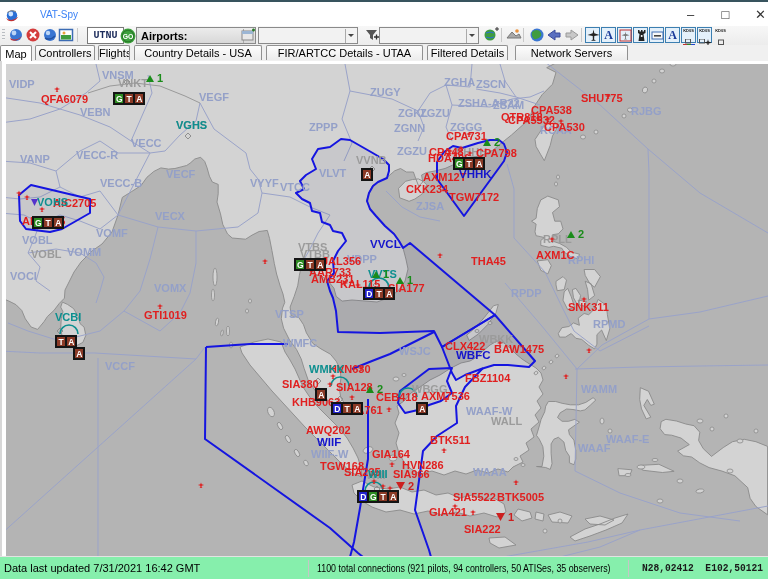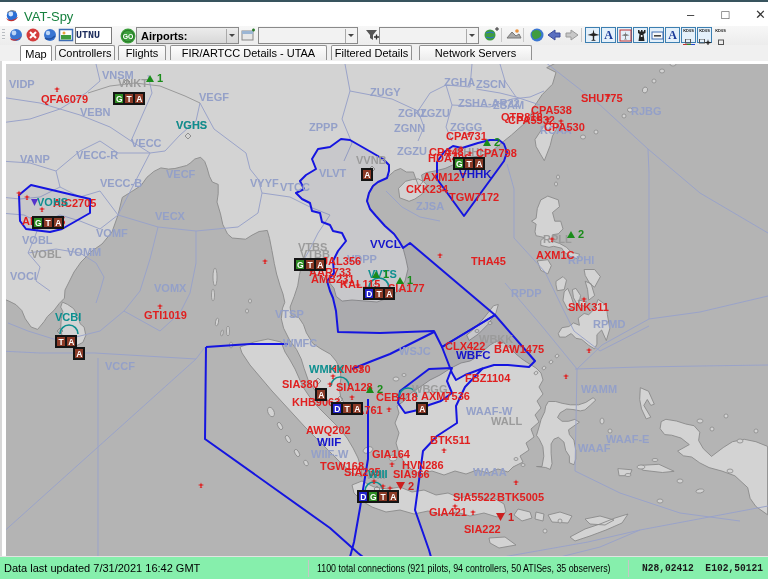--- a/index.html
+++ b/index.html
@@ -1,24 +1,24 @@
 <!DOCTYPE html>
 <html><head><meta charset="utf-8"><style>
 *{margin:0;padding:0;box-sizing:border-box}
 body{width:768px;height:579px;overflow:hidden;font-family:"Liberation Sans",sans-serif;background:#fff;position:relative}
 #titlebar{position:absolute;left:0;top:0;width:768px;height:26px;background:#fff;border-top:2px solid #38545e}
-#titlebar .ttl{position:absolute;left:24px;top:7px;font-size:13px;color:#15803d}
+#titlebar .ttl{position:absolute;left:40px;top:7px;font-size:10px;color:#3b82f6}
 #caption{position:absolute;right:-10px;top:2px;height:24px;display:flex}
 #caption div{width:35px;text-align:center;font-size:13px;color:#333;line-height:22px}
 #toolbar{position:absolute;left:0;top:26px;width:768px;height:19px;background:linear-gradient(#f7f7f7,#ececec)}
 #tabbar{position:absolute;left:0;top:45px;width:768px;height:16px;background:#f0f0f0}
 .tab{float:left;font-size:11px;color:#000;border:1px solid #919191;border-bottom:none;background:linear-gradient(#fdfdfd,#ececec);
  margin-right:2px;padding:1px 0 0 0;text-align:center;box-sizing:border-box;white-space:nowrap;overflow:hidden;height:15px;border-radius:2px 2px 0 0}
 .tab.active{background:#fff;height:16px;position:relative;z-index:2;padding-top:2px}
-#tabbar{padding-left:20px}
+#tabbar{padding-left:0}
 #map{position:absolute;left:0;top:61px;width:705px;height:495px}
 #statusbar{position:absolute;left:0;top:556px;width:768px;height:23px;background:#86efac;border-top:1px solid #e3e3e3;font-size:11px;color:#000}
 #statusbar .sep{position:absolute;top:3px;width:1px;height:17px;background:#c6c6c6}
 .mono{font-family:"Liberation Mono",monospace;font-weight:bold;font-size:10px;color:#1a1a1a}
 .tbtn{position:absolute;top:1px;width:16px;height:16px}
 .tsep{position:absolute;top:2px;width:1px;height:14px;background:#c9c9c9}
 .combo{position:absolute;top:0.5px;height:17px;border:1px solid #8a8a8a;background:#f2f2f2}
 .combo .arr{position:absolute;right:3px;top:6px;width:0;height:0;border:3.5px solid transparent;border-top-color:#444;border-bottom:none}
 </style></head><body>
 <div id="titlebar">
@@ -50,27 +50,27 @@
       <circle cx="8" cy="8" r="6" fill="#3a76d2"></circle>
       <circle cx="6" cy="6" r="2.2" fill="#bcd6f7"></circle>
       <path d="M3,11 Q8,14 13,9" stroke="#2452a0" fill="none" stroke-width="1.5"></path>
     </svg>
  <svg class="tbtn" style="left:58px" viewBox="0 0 16 16">
       <rect x="1.5" y="2.5" width="13" height="11" fill="#fff" stroke="#3c6cb4" stroke-width="1.5"></rect>
       <rect x="3" y="8" width="10" height="4.5" fill="#3f9c3f"></rect>
       <circle cx="6" cy="6" r="1.5" fill="#e8a33d"></circle>
     </svg>
  <div class="tsep" style="left:77px"></div>
- <div style="position:absolute;left:75px;top:0.5px;width:37px;height:17px;border:1px solid #7a7a7a;background:#fff;font-family:'Liberation Mono',monospace;font-weight:bold;font-size:10px;color:#1a2a5a;text-align:left;line-height:16px">UTNU</div>
+ <div style="position:absolute;left:87px;top:0.5px;width:37px;height:17px;border:1px solid #7a7a7a;background:#fff;font-family:'Liberation Mono',monospace;font-weight:bold;font-size:10px;color:#1a2a5a;text-align:center;line-height:16px">UTNU</div>
  <svg class="tbtn" style="left:120px;top:2px" width="14" height="14" viewBox="0 0 14 14">
       <circle cx="7" cy="7" r="6.5" fill="#3da03d"></circle>
       <circle cx="7" cy="7" r="5" fill="none" stroke="#2a7a2a"></circle>
       <text x="7" y="9.5" font-size="6" font-weight="bold" fill="#fff" text-anchor="middle">GO</text>
     </svg>
- <div class="combo" style="left:136px;width:103px;background:linear-gradient(#ececec,#d8d8d8)">
+ <div class="combo" style="left:136px;width:120px;background:linear-gradient(#ececec,#d8d8d8)">
       <span style="position:absolute;left:4px;top:2px;font-size:11px;font-weight:bold">Airports:</span>
       <span class="arr"></span>
       <span style="position:absolute;right:11px;top:1px;width:1px;height:14px;background:#aaa"></span>
     </div>
  <svg class="tbtn" style="left:241px" viewBox="0 0 16 16">
       <rect x="1" y="4" width="11" height="9" fill="#e8e8e8" stroke="#888"></rect>
       <rect x="1" y="4" width="11" height="3" fill="#9cb6d4"></rect>
       <path d="M10,1 L13,1 M11.5,-0.5 L11.5,2.5" stroke="#2a7a2a" stroke-width="1.5" transform="translate(1,2)"></path>
     </svg>
  <div class="combo" style="left:258px;width:100px">
@@ -140,21 +140,22 @@
         <rect x="0.5" y="0" width="5" height="4" fill="none" stroke="#555"></rect>
         <path d="M9,0 L9.6,2.6 L12.8,3.8 L9.6,4.4 L9.4,6.8 L10.6,7.8 L7.4,7.8 L8.6,6.8 L8.4,4.4 L5.2,3.8 L8.4,2.6 Z" fill="#222"></path>
       </svg></div>
     <div style="position:absolute;left:128px;top:0;width:15px;height:16px;border:1px solid transparent"><div style="font-size:4px;font-weight:bold;color:#222;text-align:center;line-height:5px;letter-spacing:0">KD0S</div><svg width="13" height="8" style="margin-left:0.5px">
         <rect x="3.5" y="1" width="5" height="4.5" fill="none" stroke="#555"></rect>
       </svg></div>
   </div>
 <div id="tabbar">
     <div class="tab active" style="width:32px;margin-right:3px">Map</div>
     <div class="tab" style="width:60px;margin-right:3px">Controllers</div>
-    <div class="tab" style="width:48px;margin-right:4px">Flights</div>
+    <div class="tab" style="width:32px;margin-right:4px">Flights</div>
+    <div class="tab" style="width:128px;margin-right:4px">Country Details - USA</div>
     <div class="tab" style="width:157px;margin-right:4px">FIR/ARTCC Details - UTAA</div>
     <div class="tab" style="width:81px;margin-right:7px">Filtered Details</div>
     <div class="tab" style="width:113px;margin-right:0px">Network Servers</div>
   </div>
 <div id="map"><svg width="768" height="496" viewBox="0 60 768 496" font-family="Liberation Sans, sans-serif" shape-rendering="crispEdges" text-rendering="optimizeSpeed">
       <rect x="0" y="60" width="768" height="496" fill="#b4b4b4"></rect>
       <g shape-rendering="auto">
         <path d="M0.0,59.6 L556.0,59.6 L556.0,61.9 L546.7,66.7 L556.0,71.4 L552.5,83.2 L542.0,93.8 L532.6,107.9 L529.1,118.5 L520.9,125.6 L511.6,133.9 L499.9,143.3 L492.9,149.2 L480.0,155.1 L469.5,156.3 L466.6,158.0 L462.5,159.2 L459.0,162.8 L453.1,163.9 L445.0,167.5 L435.6,169.8 L426.3,171.6 L421.6,174.0 L422.7,181.0 L418.7,185.2 L415.7,177.5 L413.4,171.0 L406.4,171.0 L400.5,167.5 L394.7,169.8 L386.5,176.9 L378.3,181.0 L372.5,184.6 L369.0,191.6 L366.6,199.9 L370.1,208.1 L376.0,215.2 L384.2,224.6 L394.7,232.9 L399.4,240.0 L404.0,247.0 L403.0,247.0 L405.9,258.0 L408.0,268.0 L405.0,280.1 L398.0,290.0 L388.0,297.0 L377.0,301.0 L365.0,300.0 L352.0,299.0 L342.1,300.1 L336.2,295.4 L333.9,287.1 L328.1,280.1 L322.2,275.3 L314.0,273.0 L310.5,265.9 L305.8,264.7 L301.2,265.9 L299.4,274.2 L297.7,284.8 L294.2,295.4 L290.1,306.0 L291.2,314.8 L298.8,316.6 L303.5,323.7 L306.4,331.9 L312.9,342.5 L321.0,347.9 L330.4,353.2 L336.2,360.2 L340.3,368.5 L340.9,377.9 L339.2,387.4 L340.9,396.8 L345.6,403.9 L350.3,407.4 L342.1,406.2 L331.6,401.5 L321.0,395.6 L315.2,389.7 L308.2,379.1 L304.1,367.3 L301.2,357.9 L296.5,348.4 L289.5,339.0 L283.6,327.2 L281.3,317.8 L282.5,307.2 L284.8,301.3 L283.0,293.0 L280.1,284.8 L276.6,273.0 L274.3,262.4 L271.9,249.4 L269.6,237.6 L267.3,229.4 L259.1,230.5 L252.1,234.1 L245.6,238.2 L232.2,237.0 L227.5,232.9 L222.8,223.5 L220.5,212.9 L217.0,201.1 L218.2,192.8 L218.2,183.4 L212.3,181.0 L209.4,175.1 L207.1,166.9 L204.7,160.4 L200.6,156.3 L194.8,158.0 L190.1,162.2 L186.6,164.5 L181.9,165.7 L174.9,167.5 L168.5,168.1 L160.9,166.9 L153.9,170.4 L146.9,176.3 L141.0,184.6 L131.7,190.5 L122.3,196.4 L118.0,214.0 L112.0,231.0 L102.0,243.0 L92.0,250.0 L81.0,261.0 L74.0,271.0 L65.0,289.0 L64.4,297.2 L59.2,302.5 L53.9,309.5 L47.5,315.4 L44.0,320.7 L37.6,328.4 L31.1,326.0 L25.3,317.8 L21.8,309.5 L15.9,303.6 L8.9,300.1 L3.1,297.7 L0.0,295.4 Z M62.4,301.1 L67.7,303.5 L73.6,307.6 L78.2,315.5 L80.0,322.6 L84.1,326.1 L85.8,334.4 L82.9,341.4 L75.9,345.0 L70.0,346.7 L65.4,344.4 L62.4,336.7 L60.7,327.3 L61.3,317.3 L63.0,310.8 L60.7,306.1 Z M552.5,119.6 L557.2,123.1 L556.0,129.0 L552.5,134.9 L550.2,144.4 L544.3,159.7 L540.8,153.8 L536.1,145.6 L535.0,138.5 L545.5,122.6 Z M418.4,177.9 L423.1,180.3 L426.6,183.8 L421.9,193.2 L414.9,198.0 L409.1,200.3 L399.7,196.8 L398.5,187.4 L405.5,180.3 L412.6,178.5 Z M547.8,258.7 L551.3,264.6 L547.8,272.9 L540.8,269.3 L537.3,259.9 Z M469.1,339.5 L478.4,333.0 L487.8,323.5 L496.0,311.7 L498.3,303.5 L493.6,304.7 L484.3,316.5 L474.9,327.1 L466.7,334.1 Z M556.0,280.3 L563.0,275.6 L566.5,279.1 L564.2,288.6 L557.2,289.7 L556.0,283.9 Z M567.7,287.4 L571.2,295.6 L574.7,306.3 L567.7,308.6 L563.0,299.2 L564.2,290.9 Z M575.9,287.4 L580.6,294.5 L578.2,305.1 L573.5,296.8 L572.4,288.6 Z M578.2,299.2 L586.4,300.4 L584.1,305.1 L579.4,303.9 Z M584.1,268.5 L594.6,268.5 L600.4,275.6 L594.6,286.2 L589.9,282.7 L585.2,274.4 Z M585.2,280.3 L591.1,282.7 L594.6,294.5 L588.7,299.2 L587.6,288.6 Z M558.3,332.5 L561.9,326.7 L568.9,325.5 L573.5,321.9 L579.4,324.3 L578.2,317.2 L584.1,312.5 L588.7,313.7 L594.6,307.8 L598.1,298.4 L606.3,304.3 L607.4,313.7 L609.8,327.8 L606.3,339.6 L601.6,329.0 L596.9,333.7 L596.9,343.2 L594.6,347.9 L588.7,344.3 L581.7,338.4 L575.9,337.3 L571.2,332.5 L565.4,336.1 L559.5,336.1 Z M661.2,420.6 L665.9,418.3 L676.4,420.0 L685.8,423.0 L694.0,424.7 L699.8,431.2 L698.6,439.5 L703.3,447.7 L711.5,455.4 L723.2,446.6 L732.5,440.7 L744.2,438.3 L755.9,440.7 L767.6,445.4 L767.6,513.8 L755.9,505.5 L750.1,497.3 L747.7,486.6 L734.9,474.8 L722.0,470.1 L709.1,466.6 L699.8,461.9 L691.6,456.0 L683.4,454.8 L677.6,450.1 L689.3,443.6 L681.1,437.1 L671.7,434.2 L664.7,433.6 L660.1,427.7 Z M640.3,386.7 L648.5,390.2 L654.3,403.2 L650.8,404.4 L647.3,398.5 L643.8,404.4 L650.8,416.2 L646.2,417.9 L641.5,407.9 L639.7,398.5 Z M640.2,464.4 L658.9,463.3 L674.1,470.3 L662.4,471.5 L642.5,469.2 Z M617.9,467.6 L632.0,468.8 L629.6,474.7 L619.1,474.7 Z M536.1,223.1 L531.5,220.2 L536.1,217.3 L537.3,207.6 L540.8,198.9 L547.8,195.1 L558.3,198.9 L559.5,205.7 L552.5,211.5 L554.8,220.2 L560.7,220.2 L563.0,227.9 L558.3,232.8 L552.5,233.7 L553.7,240.5 L559.5,242.4 L566.5,246.3 L571.2,251.1 L579.4,253.1 L578.2,257.9 L571.2,256.0 L564.2,251.1 L561.9,247.3 L553.7,245.3 L549.0,246.3 L540.8,244.4 L540.8,239.5 L544.3,236.6 L540.8,235.7 L536.1,234.7 L535.0,230.8 Z M536.5,465.5 L542.0,465.5 L543.8,455.2 L542.9,445.7 L539.3,438.2 L536.5,434.4 L539.3,425.0 L541.1,418.4 L544.7,410.8 L545.7,405.2 L548.4,400.5 L555.7,400.5 L562.1,402.3 L570.3,403.8 L578.5,403.8 L585.8,401.4 L593.1,396.7 L595.8,399.0 L590.3,404.2 L584.9,408.9 L580.3,409.9 L573.0,408.5 L566.6,408.0 L560.2,411.8 L557.5,416.5 L562.1,420.3 L568.5,420.3 L574.8,418.4 L579.4,421.2 L573.9,425.0 L568.5,428.8 L569.4,433.5 L573.9,439.1 L575.8,449.5 L575.8,458.0 L573.9,463.7 L569.4,461.8 L569.4,455.2 L565.7,449.5 L563.9,441.0 L558.4,436.3 L553.9,438.2 L551.1,442.9 L551.1,452.3 L552.0,462.7 L550.2,468.4 L545.7,466.5 Z M281.0,341.0 L285.0,351.0 L290.0,359.0 L295.0,368.0 L299.0,377.0 L303.0,386.0 L309.0,395.0 L316.0,404.0 L324.0,412.0 L332.0,420.0 L340.0,428.0 L347.0,437.0 L353.0,447.0 L358.0,457.0 L361.0,467.0 L362.0,476.0 L352.0,472.0 L341.0,462.0 L329.0,450.0 L317.0,438.0 L305.0,426.0 L294.0,414.0 L283.0,402.0 L272.0,390.0 L261.0,377.0 L250.0,364.0 L242.0,352.0 L240.0,346.0 L254.0,341.0 L268.0,338.0 Z M404.0,400.0 L411.0,392.0 L420.0,386.0 L430.0,379.0 L440.0,374.0 L451.0,367.0 L461.0,362.0 L470.0,360.0 L477.0,356.0 L483.0,350.0 L490.0,344.0 L497.0,340.0 L504.0,342.0 L510.0,347.0 L516.0,353.0 L522.0,358.0 L528.0,362.0 L536.0,367.0 L541.0,372.0 L543.0,379.0 L539.0,386.0 L543.0,393.0 L537.0,400.0 L541.0,407.0 L535.0,414.0 L539.0,421.0 L531.0,428.0 L534.0,436.0 L526.0,442.0 L529.0,449.0 L520.0,455.0 L523.0,461.0 L513.0,466.0 L508.0,471.0 L498.0,468.0 L488.0,472.0 L477.0,469.0 L466.0,473.0 L455.0,470.0 L444.0,474.0 L432.0,470.0 L420.0,473.0 L411.0,468.0 L404.0,461.0 L399.0,452.0 L396.0,442.0 L399.0,432.0 L395.0,422.0 L399.0,412.0 L397.0,405.0 Z M352.0,484.0 L362.0,480.0 L374.0,486.0 L388.0,488.0 L400.0,486.0 L412.0,491.0 L424.0,489.0 L436.0,494.0 L448.0,492.0 L460.0,497.0 L472.0,494.0 L484.0,499.0 L494.0,497.0 L504.0,503.0 L506.0,511.0 L497.0,516.0 L484.0,512.0 L470.0,515.0 L456.0,511.0 L442.0,514.0 L428.0,510.0 L414.0,513.0 L400.0,509.0 L386.0,511.0 L372.0,506.0 L362.0,500.0 L354.0,492.0 Z M518.0,508.0 L530.0,511.0 L532.0,517.0 L522.0,520.0 L514.0,514.0 Z M536.0,511.0 L544.0,513.0 L543.0,520.0 L535.0,518.0 Z M548.0,514.0 L560.0,511.0 L572.0,515.0 L568.0,522.0 L552.0,521.0 Z M585.0,518.0 L600.0,515.0 L614.0,519.0 L605.0,524.0 L590.0,523.0 Z M489.0,537.0 L505.0,536.0 L516.0,544.0 L499.0,547.0 L490.0,542.0 Z M570.0,536.0 L585.0,528.0 L600.0,523.0 L615.0,517.0 L628.0,513.0 L622.0,522.0 L606.0,529.0 L590.0,535.0 L575.0,540.0 Z" fill="#d3d3d3" stroke="#8a8a8a" stroke-width="0.9" stroke-linejoin="round"></path>
         <ellipse cx="215" cy="276" rx="2" ry="9" fill="#d3d3d3" stroke="#8a8a8a" stroke-width="0.8"></ellipse>
         <ellipse cx="213" cy="294" rx="1.5" ry="6" fill="#d3d3d3" stroke="#8a8a8a" stroke-width="0.8"></ellipse>

